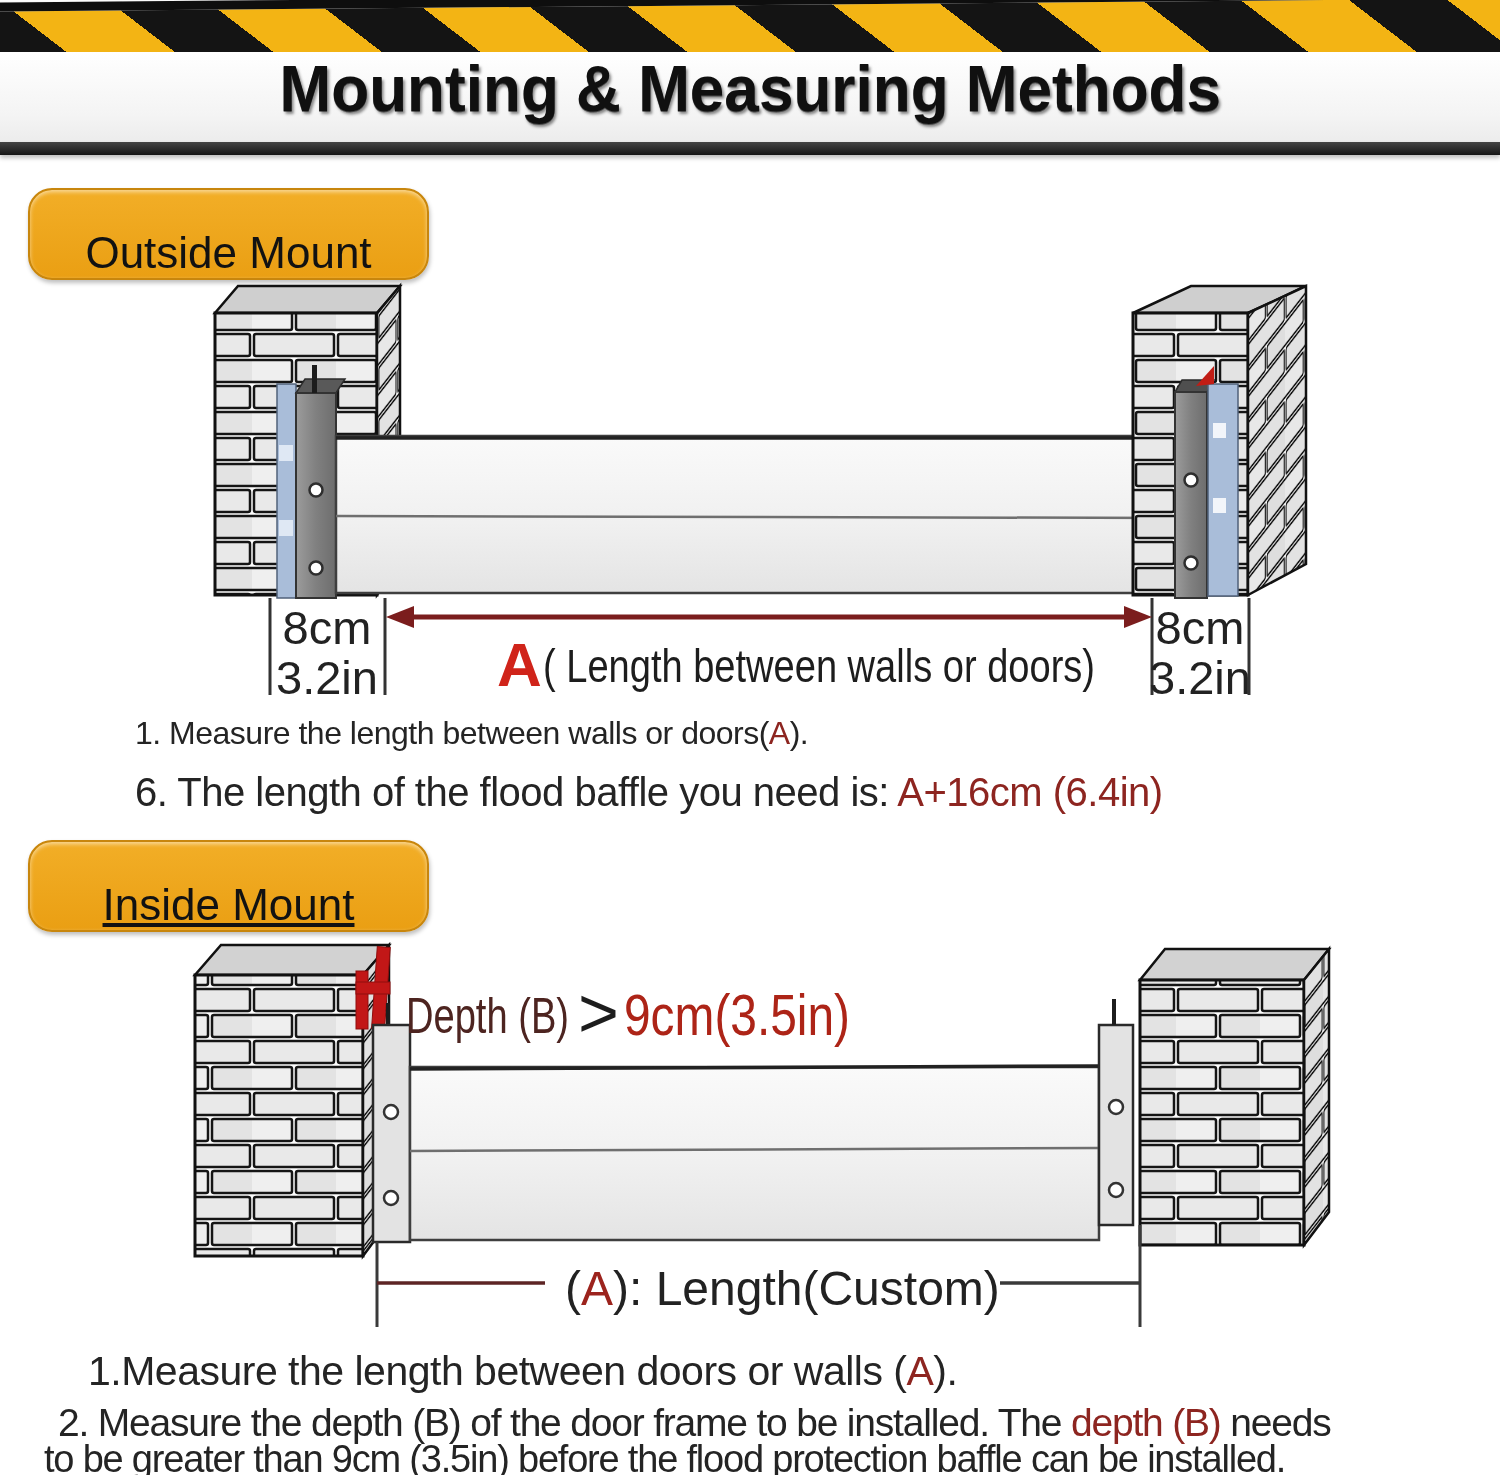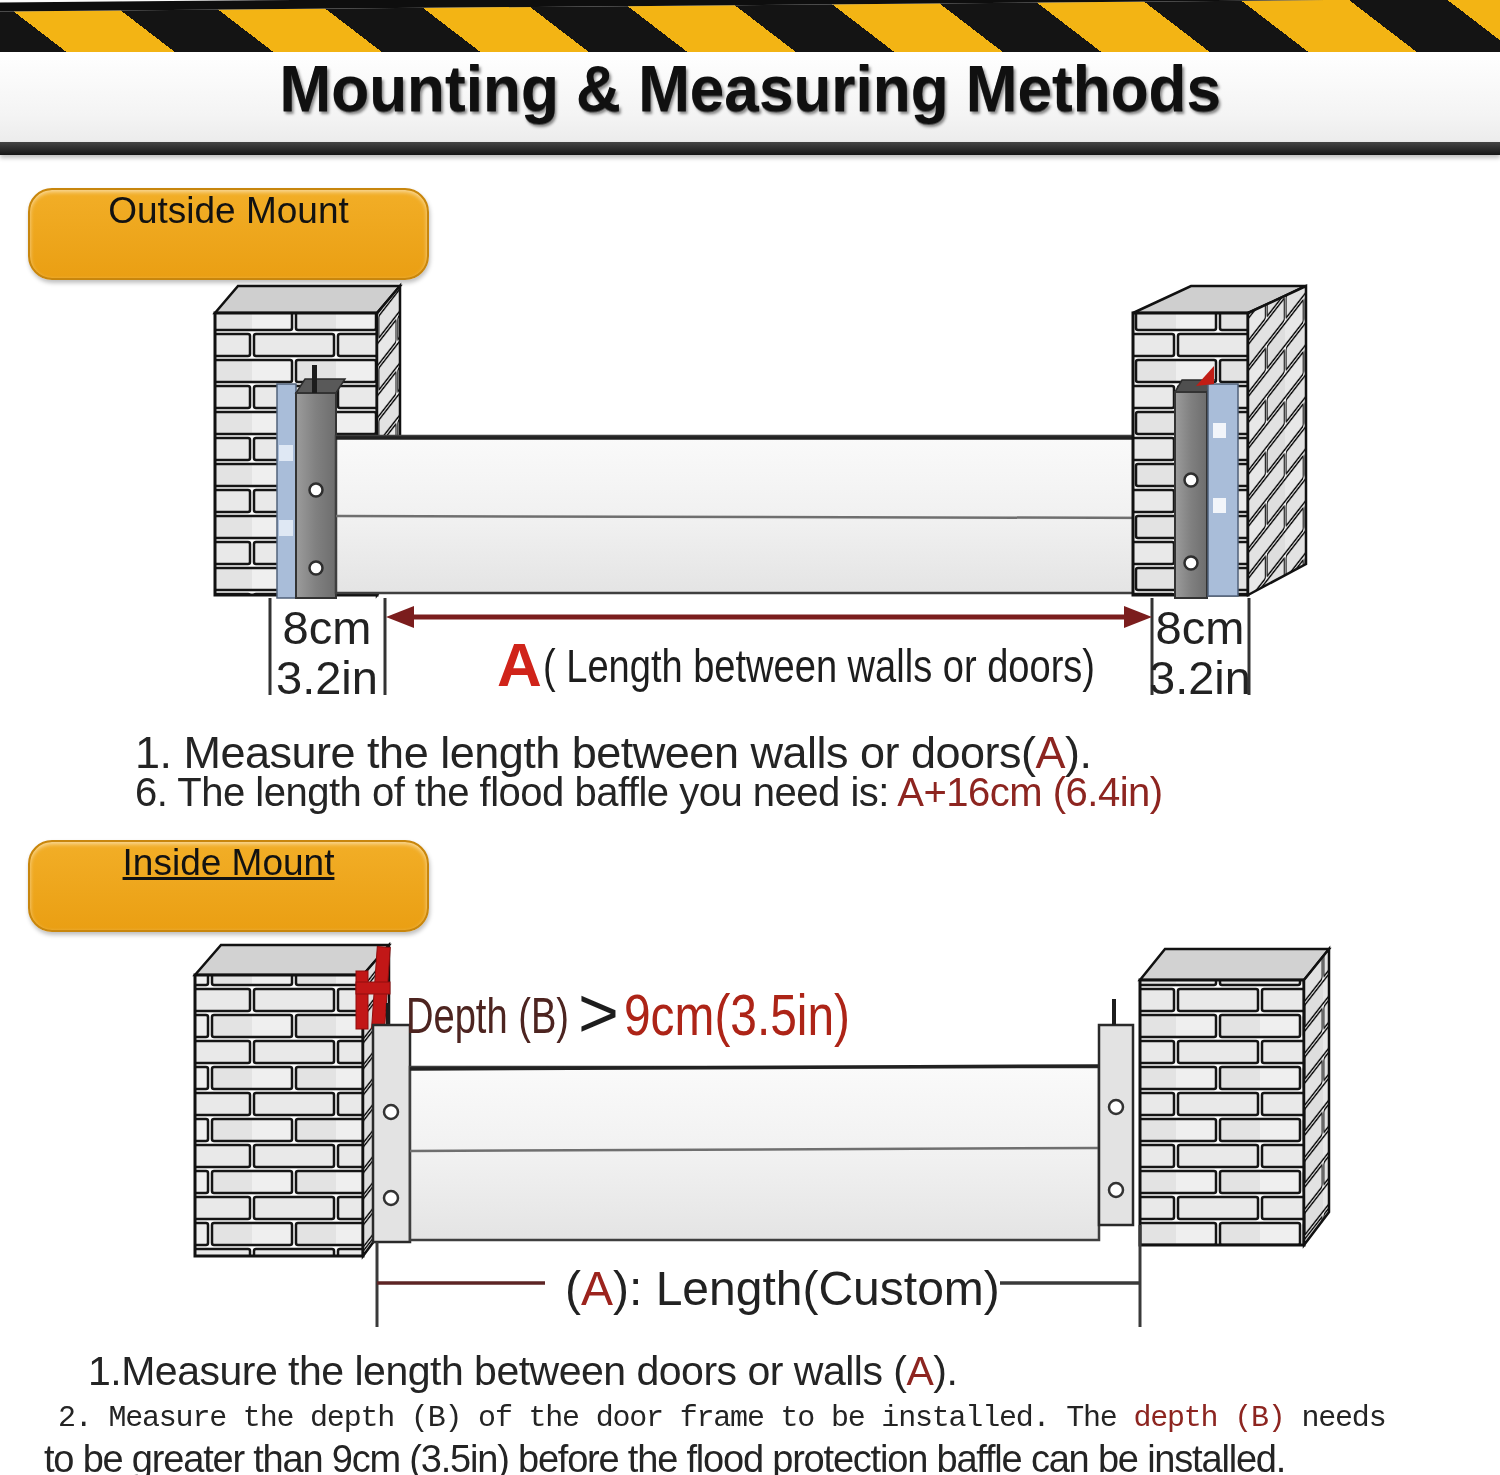--- a/index.html
+++ b/index.html
@@ -30,39 +30,39 @@
     position:absolute; top:142px; left:0; width:1500px; height:13px;
     background:linear-gradient(180deg,#454545,#161616);
     box-shadow:0 3px 4px rgba(0,0,0,0.25);
   }
 
   
   .badge {
     position:absolute; left:28px; width:397px; height:88px;
     background:linear-gradient(180deg,#f2ae27 0%,#ea9f13 100%);
     border:2px solid #c8860d; border-radius:24px;
-    display:flex; align-items:flex-start; justify-content:center;
-    font-size:37px; color:#121212;
+    display:flex; align-items:flex-end; justify-content:center;
+    font-size:44px; color:#121212;
     box-shadow:inset 0 2px 4px rgba(255,255,255,0.55), 1px 3px 4px rgba(0,0,0,0.25);
   }
   .badge-outside { top:188px; }
   .badge-inside  { top:840px;text-decoration:underline; }
 
   
   svg.diagram { position:absolute; left:0; width:1500px; display:block; }
   svg.diagram text { font-family:"Liberation Sans", sans-serif; }
   .d1 { top:280px; height:430px; }
   .d2 { top:935px; height:400px; }
 
   
   .step-line { position:absolute; color:#242424; white-space:nowrap; }
-  .steps-outside-1 { left:135px; top:715px; font-size:45px; letter-spacing:-0.5px;margin-top:12px; }
+  .steps-outside-1 { left:135px; top:715px; font-size:32px; letter-spacing:-0.5px; }
   .steps-outside-2 { left:135px; top:770px; font-size:40px; letter-spacing:-0.5px; }
   .steps-inside-1  { left:88px;  top:1348px; font-size:41px; letter-spacing:-0.5px; }
-  .steps-inside-2  { left:58px;  top:1401px; font-size:30px; letter-spacing:-1.2px;font-family:Liberation Mono, monospace; }
+  .steps-inside-2  { left:58px;  top:1401px; font-size:39px; letter-spacing:-1.2px; }
   .steps-inside-3  { left:44px;  top:1438px; font-size:38px; letter-spacing:-1.2px; }
   .red-note { color:#8d2520; }
 </style>
 </head>
 <body>
 
 <div class="page">
 
   <div class="tape"></div>
   <div class="titlebar">

